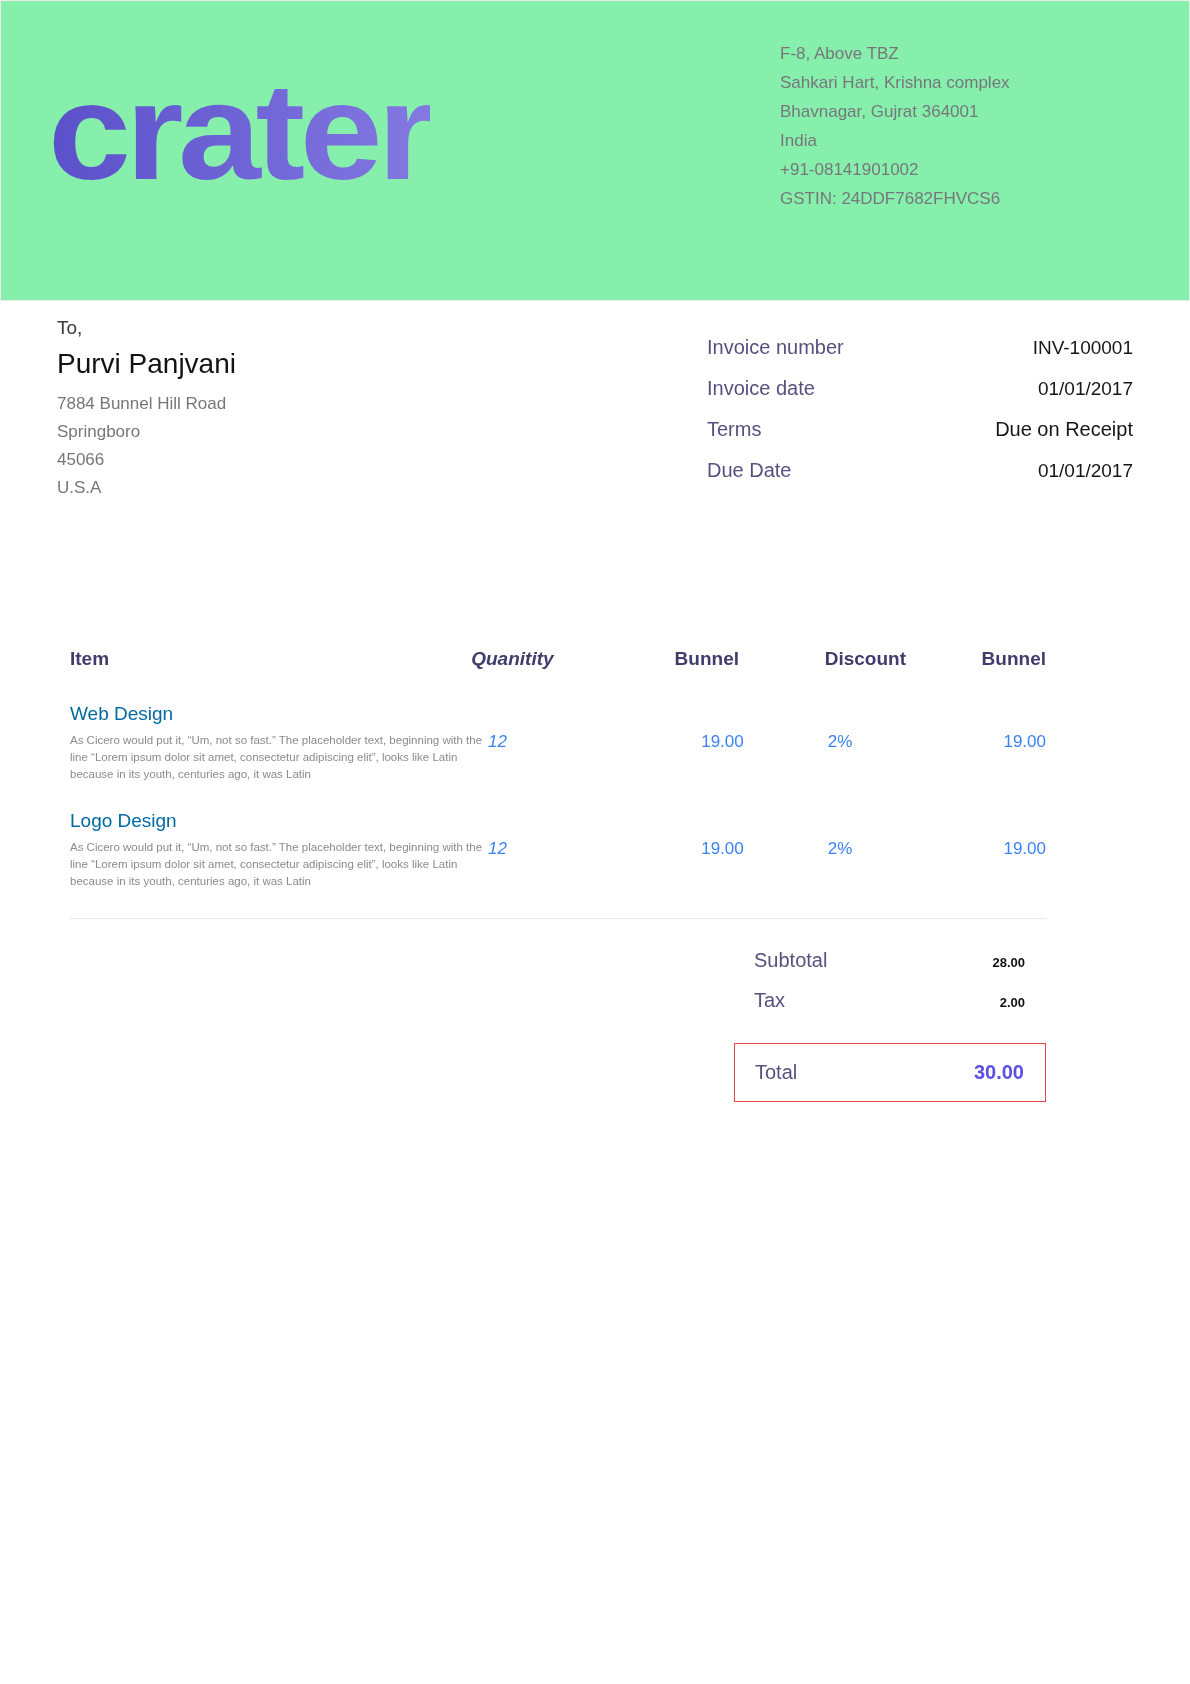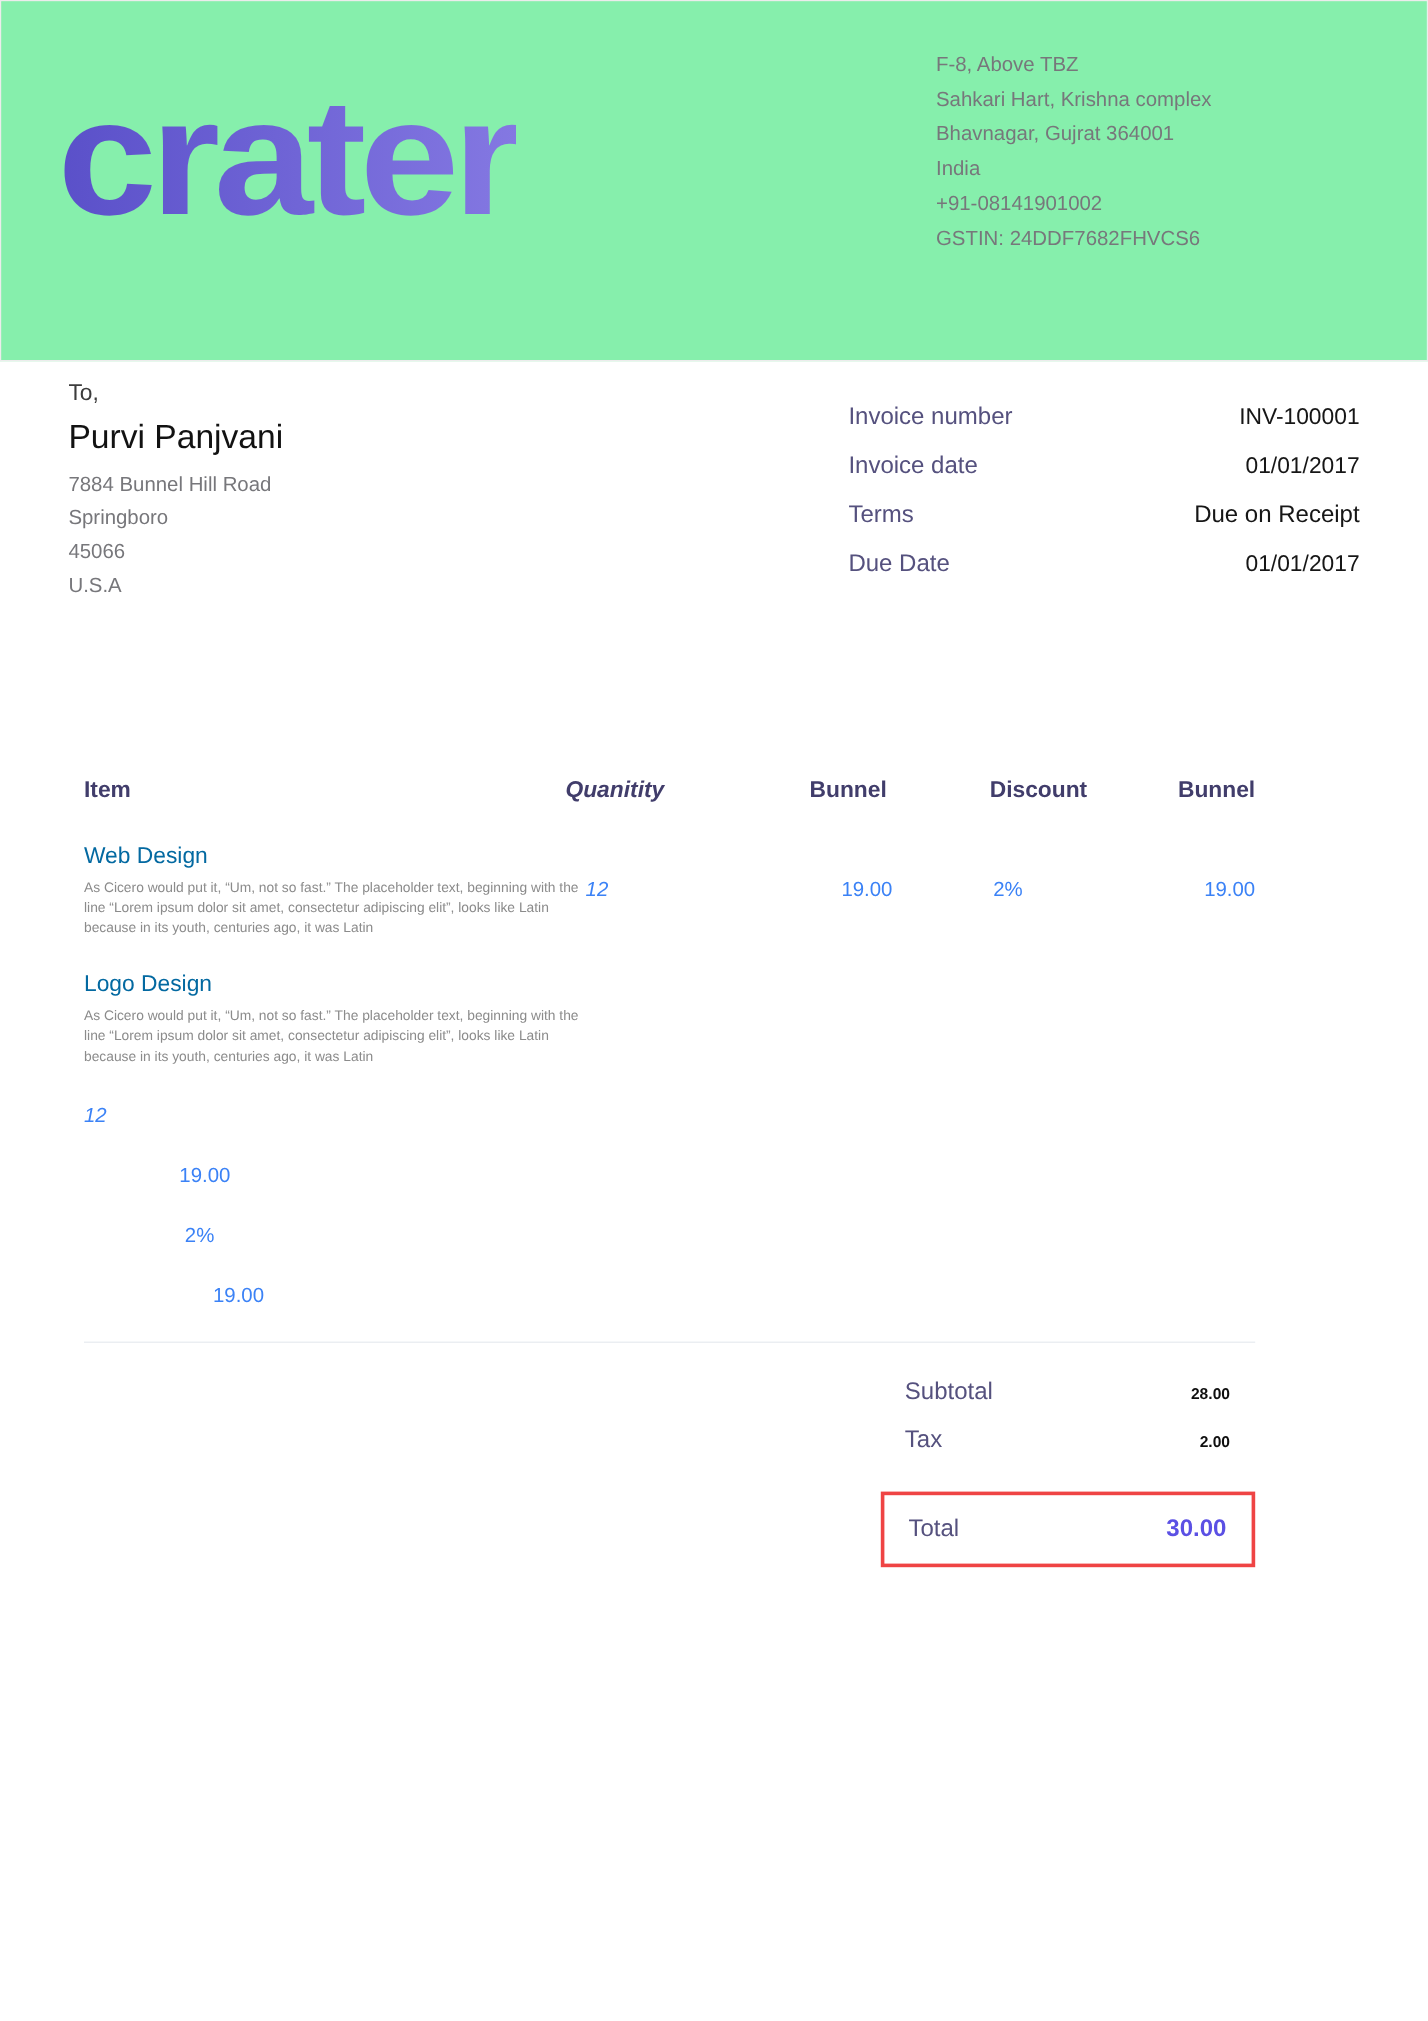--- a/index.html
+++ b/index.html
@@ -43,33 +43,33 @@
   
   .items { position:absolute; left:70px; top:648px; width:976px; }
   .thead { display:flex; }
   .th { font-size:19px; font-weight:bold; color:var(--table-header,#413d6b); }
   .col-item { width:430px; text-align:left; }
   .col-qty  { width:165px; text-align:left;font-style:italic; }
   .col-price{ width:122px; text-align:right; }
   .col-disc { width:179px; text-align:right; }
   .col-amt  { width:150px; text-align:right; }
   .trow { display:flex; margin-top:32px; }
-  .trow + .trow { margin-top:26px;flex-direction:column; }
+  .trow + .trow { margin-top:26px; }
   .item-name { font-size:19px; color:#0369a1; font-weight:500; line-height:24px; }
   .item-desc { font-size:11.5px; color:#8b8b8b; line-height:17px; margin-top:6px; width:418px; }
   .cell-val { font-size:17px; color:#3b82f6; font-weight:500; padding-top:30px; }
   .cell-val.disc { text-align:left; padding-left:84px; }
   .items-divider { border-top:1px solid #e6eaef; margin-top:28px; }
   
   .totals { width:312px; margin-left:664px; margin-top:30px; }
   .totals-row { display:flex; justify-content:space-between; align-items:baseline; padding:0 21px 0 20px; margin-bottom:17px; }
   .totals-label { font-size:20px; color:var(--label,#55517e); }
   .totals-value { font-size:13px; font-weight:bold; color:#0f0f0f; }
   .total-box {
-    border:3px solid #ef4444; margin-top:31px; padding:17px 21px 17px 20px;
+    border:1px solid #ef4444; margin-top:31px; padding:17px 21px 17px 20px;
     display:flex; justify-content:space-between; align-items:baseline; background:#fff;
   }
   .total-box .totals-label { font-size:20px; }
   .grand-total { font-size:20px; font-weight:bold; color:var(--total-accent,#5b50e4); }
 </style>
 </head>
 <body>
 
 <div class="page">
 

